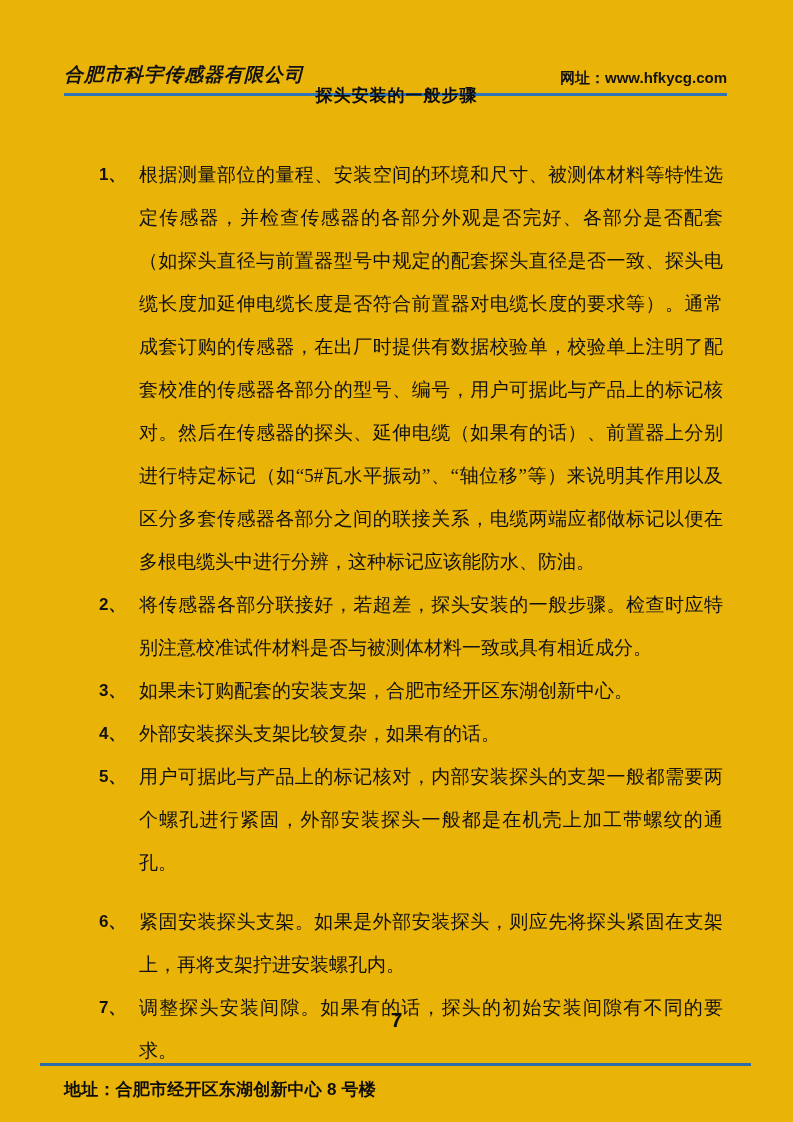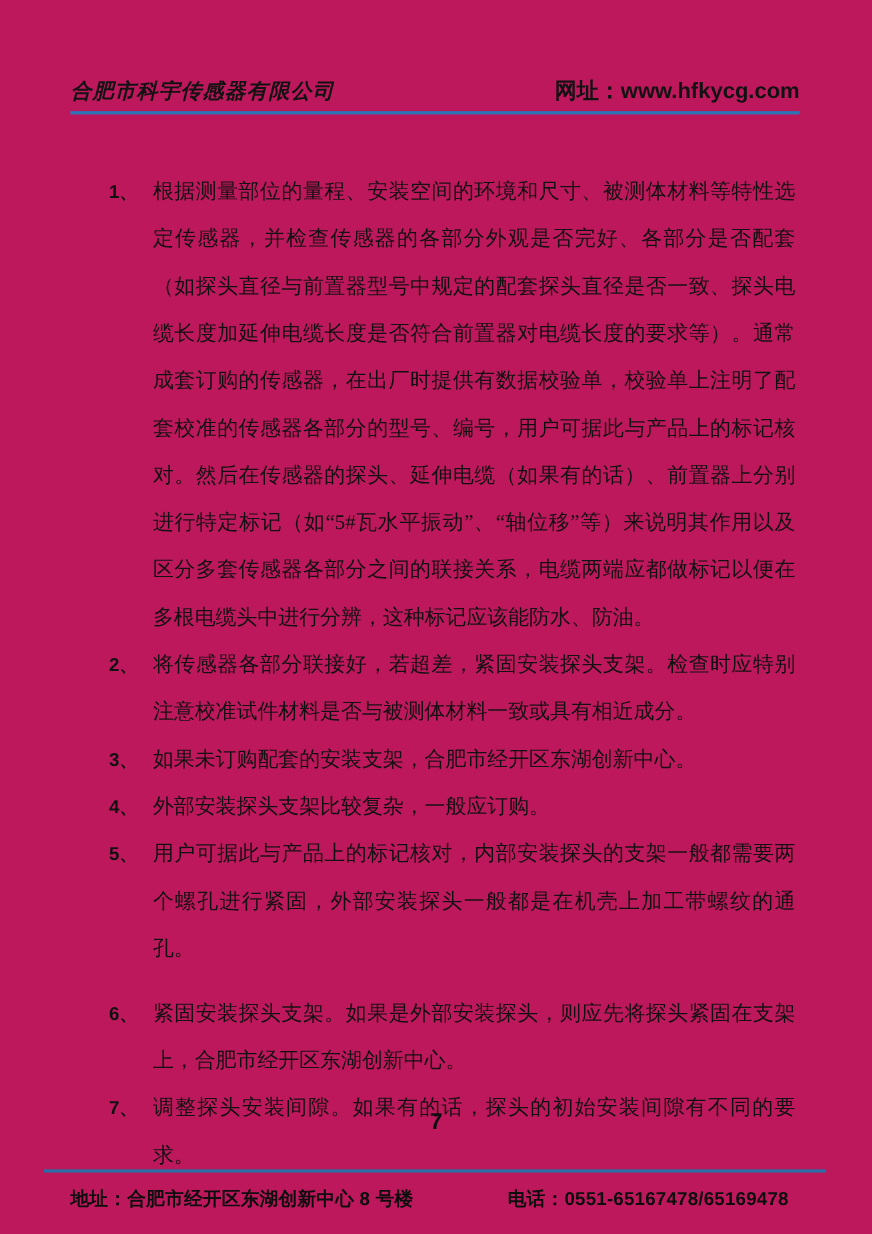--- a/index.html
+++ b/index.html
@@ -4,21 +4,21 @@
 <style>
   html, body {
     margin: 0;
     padding: 0;
     background: #ffffff;
   }
   .page {
     position: relative;
     width: 793px;
     height: 1122px;
-    background: #be185d;
+    background: #eab308;
     overflow: hidden;
     font-family: "Liberation Serif", "DejaVu Serif", serif;
     color: #111111;
   }
 
   
   .header {
     position: absolute;
     top: 24px;
     left: 64px;
@@ -31,21 +31,21 @@
   }
   .company-name {
     font-size: 19px;
     font-weight: bold;
     font-style: italic;
     letter-spacing: 1px;
     color: #121212;
   }
   .website {
     font-family: "Liberation Sans", "DejaVu Sans", sans-serif;
-    font-size: 20px;
+    font-size: 15px;
     font-weight: bold;
     color: #121212;
     margin-top: 45px;
   }
 
   
   .doc-title {
     position: absolute;
     top: 84px;
     left: 0;
@@ -128,60 +128,60 @@
 </head>
 <body>
 
 <div class="page">
 
   <div class="header">
     <span class="company-name">合肥市科宇传感器有限公司</span>
     <span class="website">网址：www.hfkycg.com</span>
   </div>
 
+  <div class="doc-title">探头安装的一般步骤</div>
 
   <ol class="steps">
     <li class="step">
       <span class="step-num">1、</span>
       <span class="step-text">根据测量部位的量程、安装空间的环境和尺寸、被测体材料等特性选定传感器，并检查传感器的各部分外观是否完好、各部分是否配套（如探头直径与前置器型号中规定的配套探头直径是否一致、探头电缆长度加延伸电缆长度是否符合前置器对电缆长度的要求等）。通常成套订购的传感器，在出厂时提供有数据校验单，校验单上注明了配套校准的传感器各部分的型号、编号，用户可据此与产品上的标记核对。然后在传感器的探头、延伸电缆（如果有的话）、前置器上分别进行特定标记（如“5#瓦水平振动”、“轴位移”等）来说明其作用以及区分多套传感器各部分之间的联接关系，电缆两端应都做标记以便在多根电缆头中进行分辨，这种标记应该能防水、防油。</span>
     </li>
 
     <li class="step">
       <span class="step-num">2、</span>
-      <span class="step-text">将传感器各部分联接好，若超差，紧固安装探头支架。检查时应特别注意校准试件材料是否与被测体材料一致或具有相近成分。</span>
+      <span class="step-text">将传感器各部分联接好，若超差，探头安装的一般步骤。检查时应特别注意校准试件材料是否与被测体材料一致或具有相近成分。</span>
     </li>
 
     <li class="step">
       <span class="step-num">3、</span>
       <span class="step-text">如果未订购配套的安装支架，合肥市经开区东湖创新中心。</span>
     </li>
 
     <li class="step">
       <span class="step-num">4、</span>
-      <span class="step-text">外部安装探头支架比较复杂，一般应订购。</span>
+      <span class="step-text">外部安装探头支架比较复杂，如果有的话。</span>
     </li>
 
     <li class="step">
       <span class="step-num">5、</span>
       <span class="step-text">用户可据此与产品上的标记核对，内部安装探头的支架一般都需要两个螺孔进行紧固，外部安装探头一般都是在机壳上加工带螺纹的通孔。</span>
     </li>
 
     <li class="step gap-before">
       <span class="step-num">6、</span>
-      <span class="step-text">紧固安装探头支架。如果是外部安装探头，则应先将探头紧固在支架上，合肥市经开区东湖创新中心。</span>
+      <span class="step-text">紧固安装探头支架。如果是外部安装探头，则应先将探头紧固在支架上，再将支架拧进安装螺孔内。</span>
     </li>
 
     <li class="step">
       <span class="step-num">7、</span>
       <span class="step-text">调整探头安装间隙。如果有的话，探头的初始安装间隙有不同的要求。</span>
     </li>
   </ol>
 
   <div class="page-number">7</div>
 
   <div class="footer">
     <div class="footer-row">
       <span class="footer-item">地址：合肥市经开区东湖创新中心 8 号楼</span>
-      <span class="footer-item">电话：0551-65167478/65169478</span>
     </div>
   </div>
 
 </div>
 
 </body></html>

